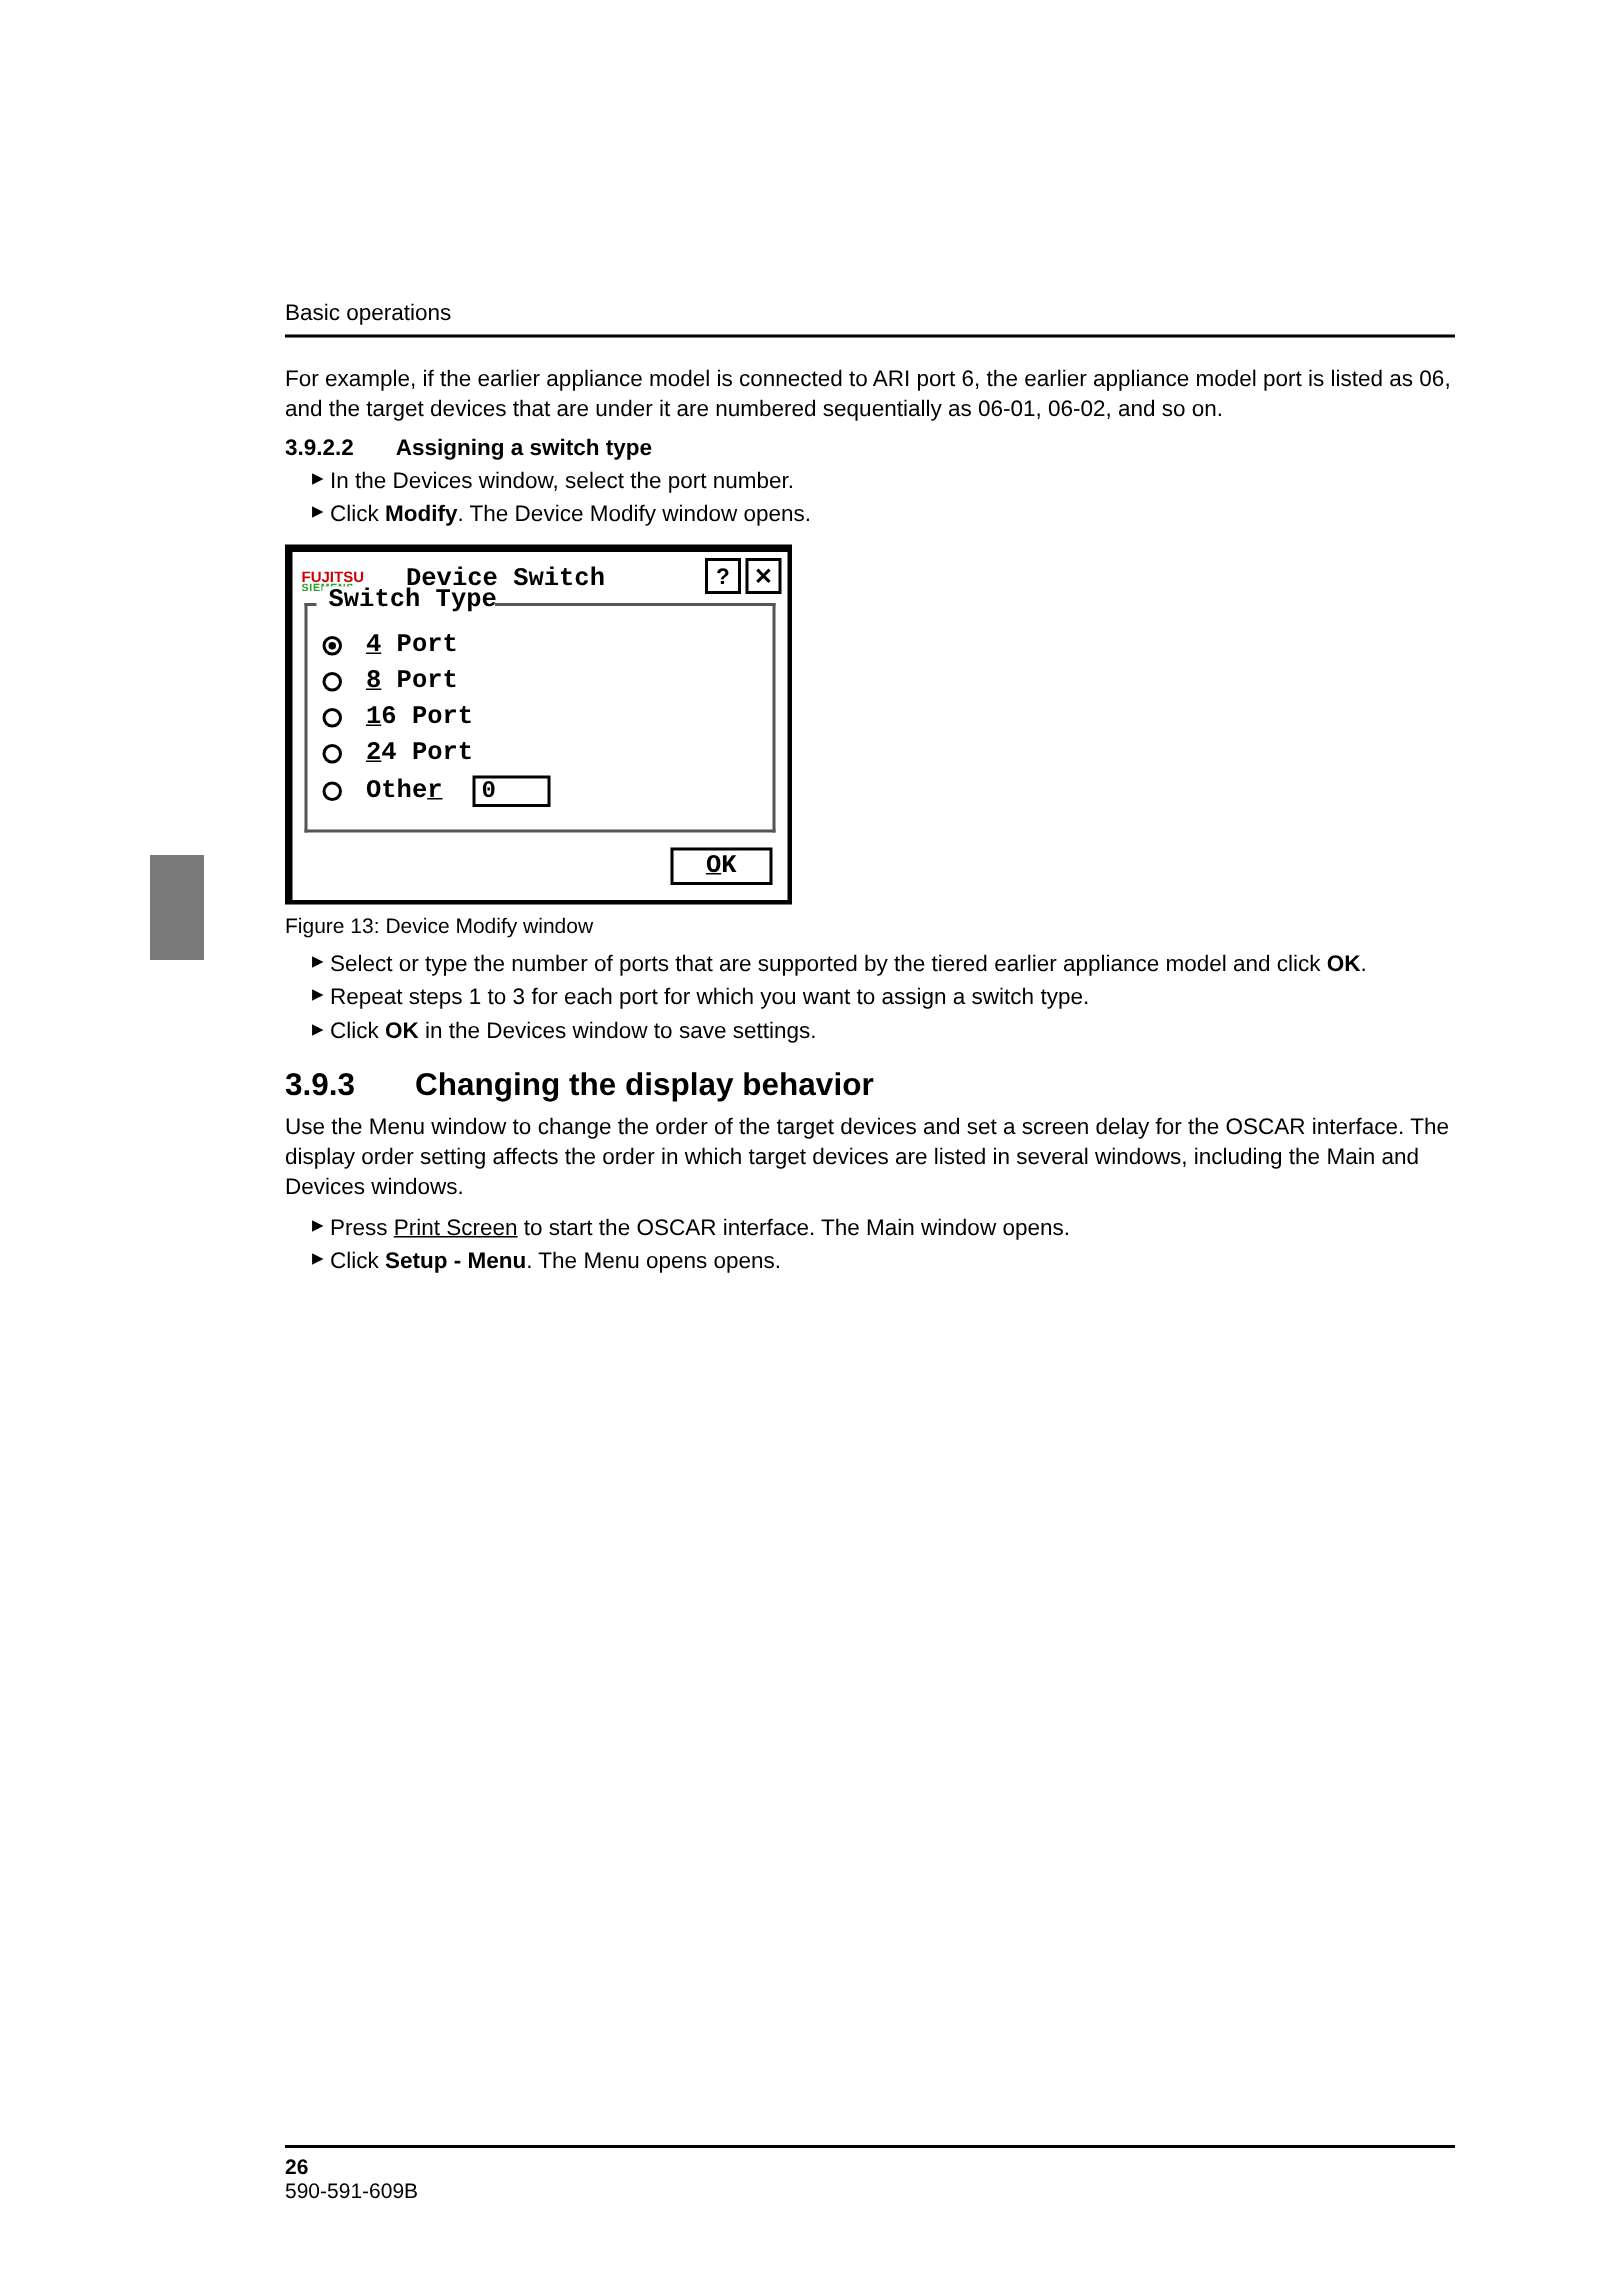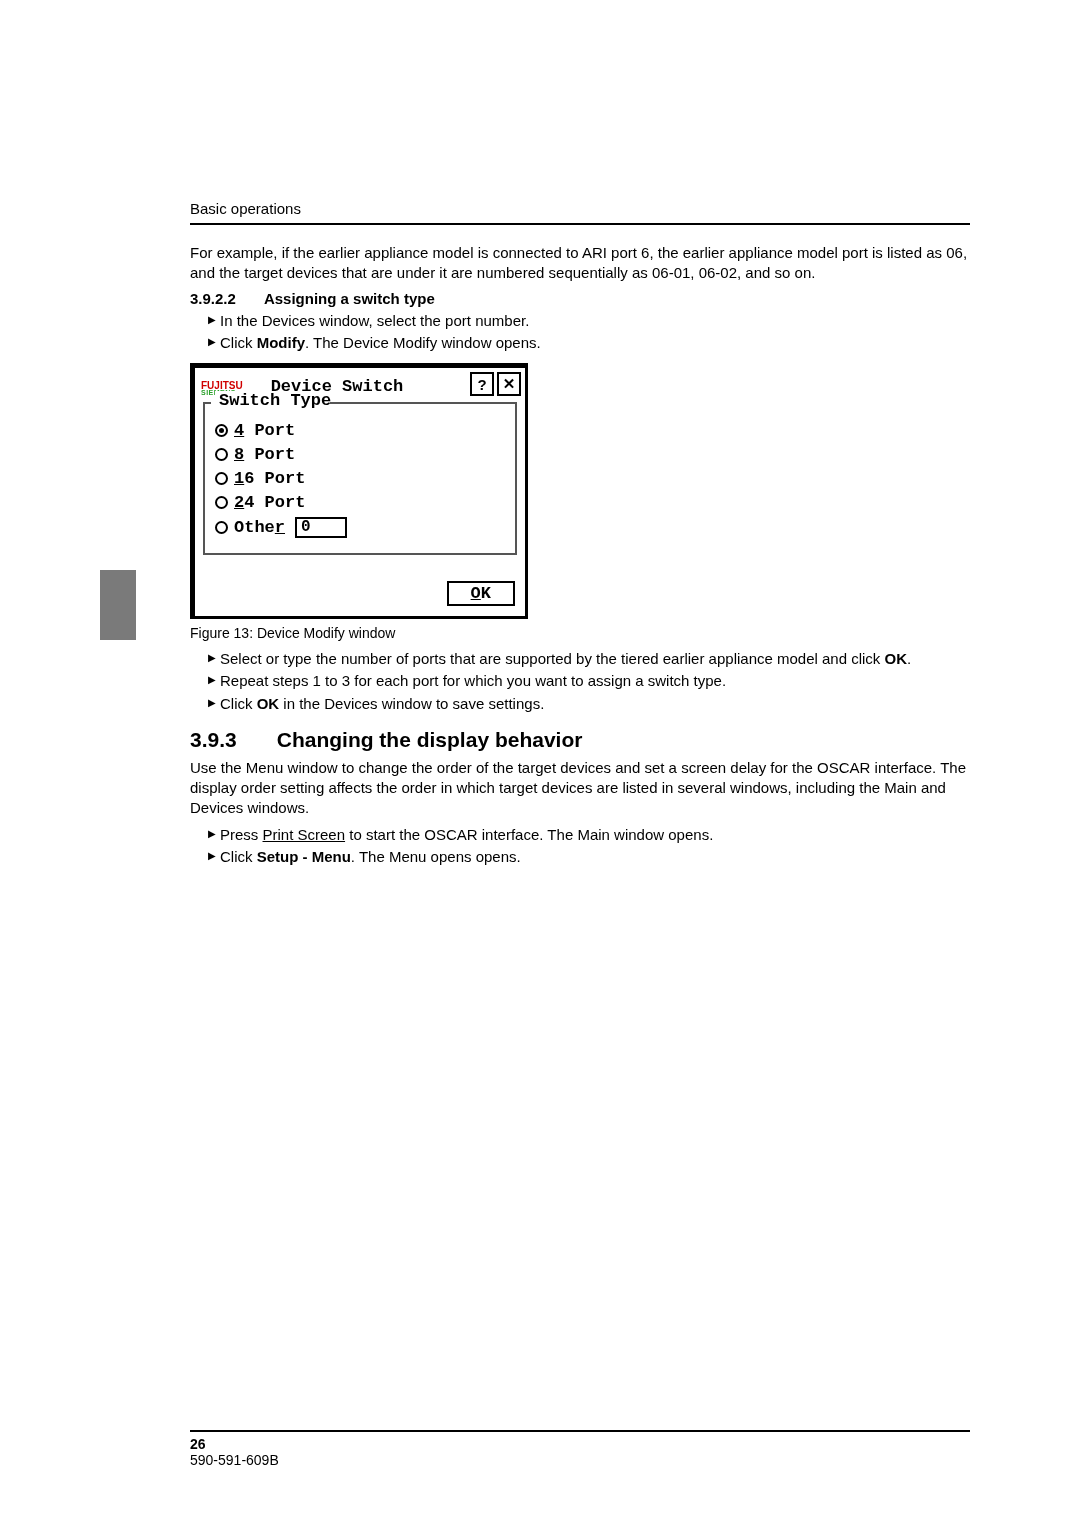--- a/index.html
+++ b/index.html
@@ -102,21 +102,21 @@
     height: 20px;
     border: 2px solid #000;
     display: flex;
     align-items: center;
     justify-content: center;
     font-weight: bold;
     font-size: 15px;
     font-family: Arial, sans-serif;
   }
   .fieldset {
-    margin: 2px 8px 16px 8px;
+    margin: 2px 8px 0 8px;
     border: 2px solid #555;
     border-top: none;
     position: relative;
     padding: 14px 10px 10px 10px;
   }
   .fieldset::before, .fieldset::after {
     content: "";
     position: absolute;
     top: 0;
     height: 0;
@@ -129,21 +129,21 @@
     top: -11px;
     left: 10px;
     background: #fff;
     padding: 0 4px;
     font-weight: bold;
     font-size: 17px;
   }
   .radio-row {
     display: flex;
     align-items: center;
-    gap: 6px;
+    gap: 16px;
     font-weight: bold;
     font-size: 17px;
     margin: 5px 0;
   }
   .radio {
     width: 13px;
     height: 13px;
     border: 2px solid #000;
     border-radius: 50%;
     display: inline-flex;

